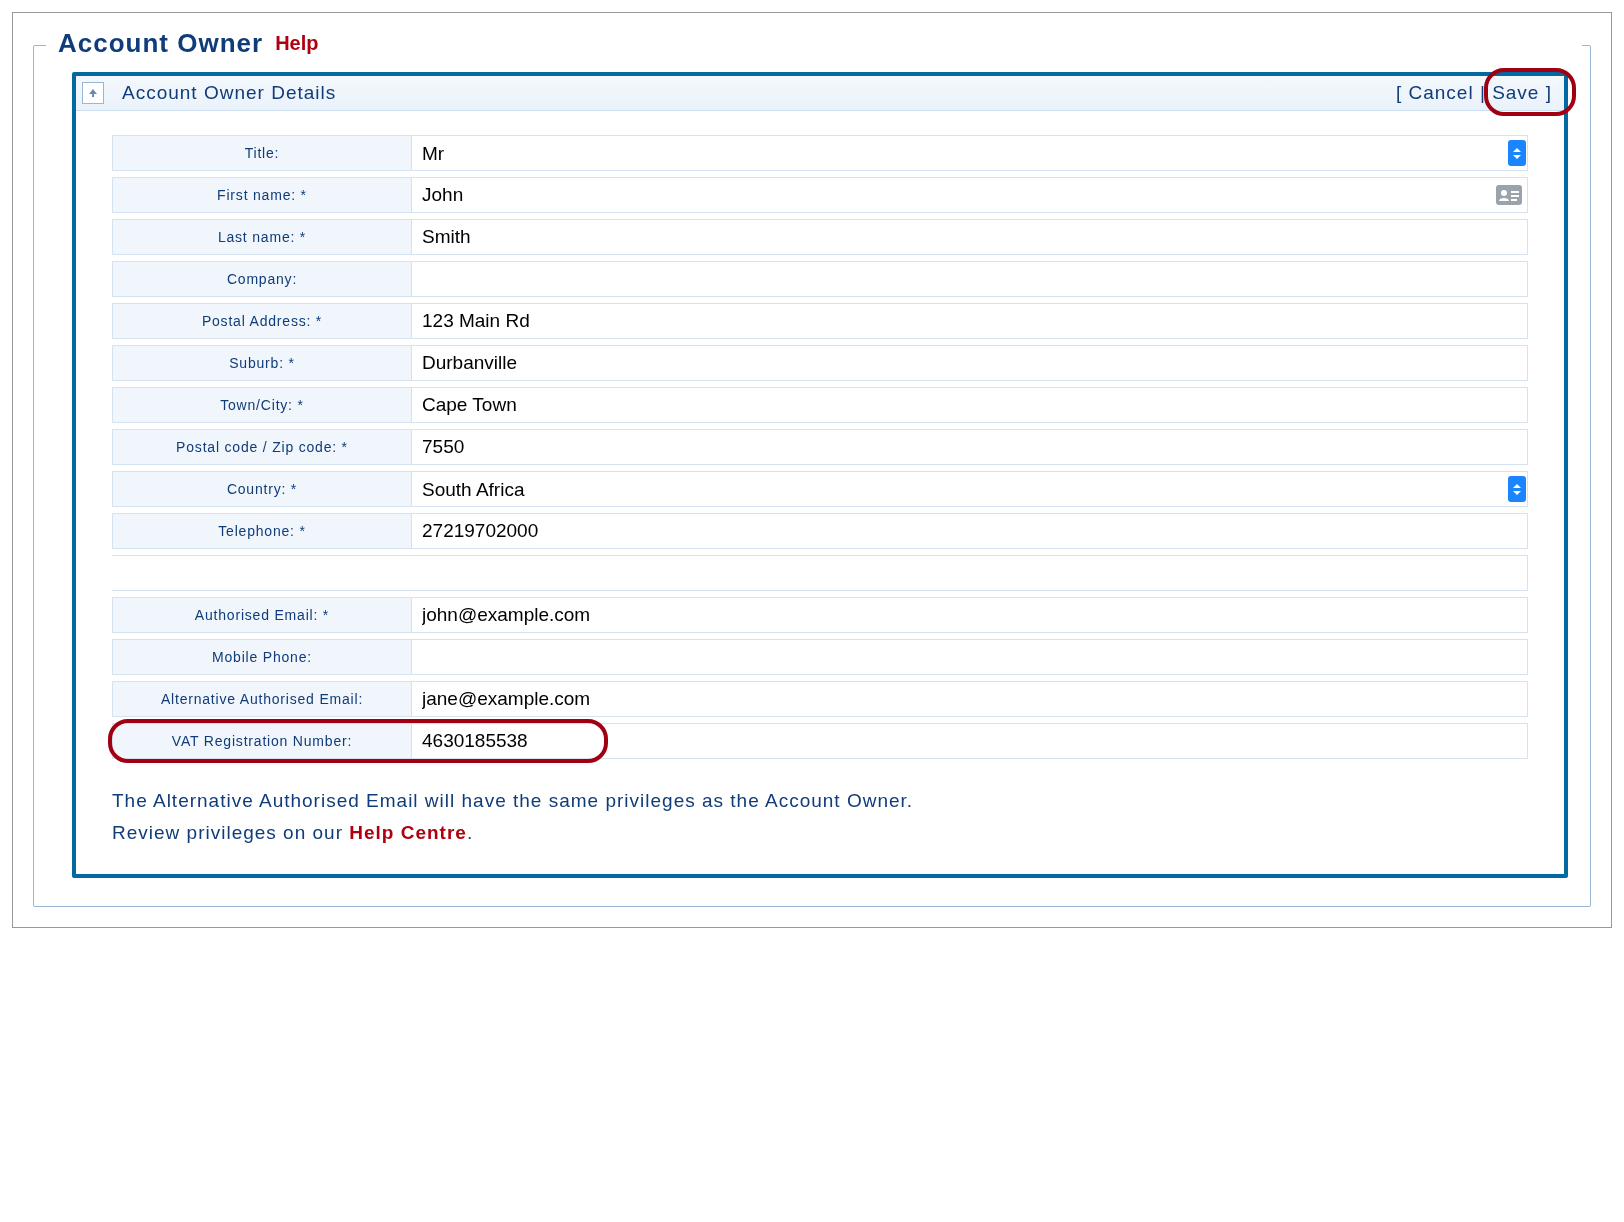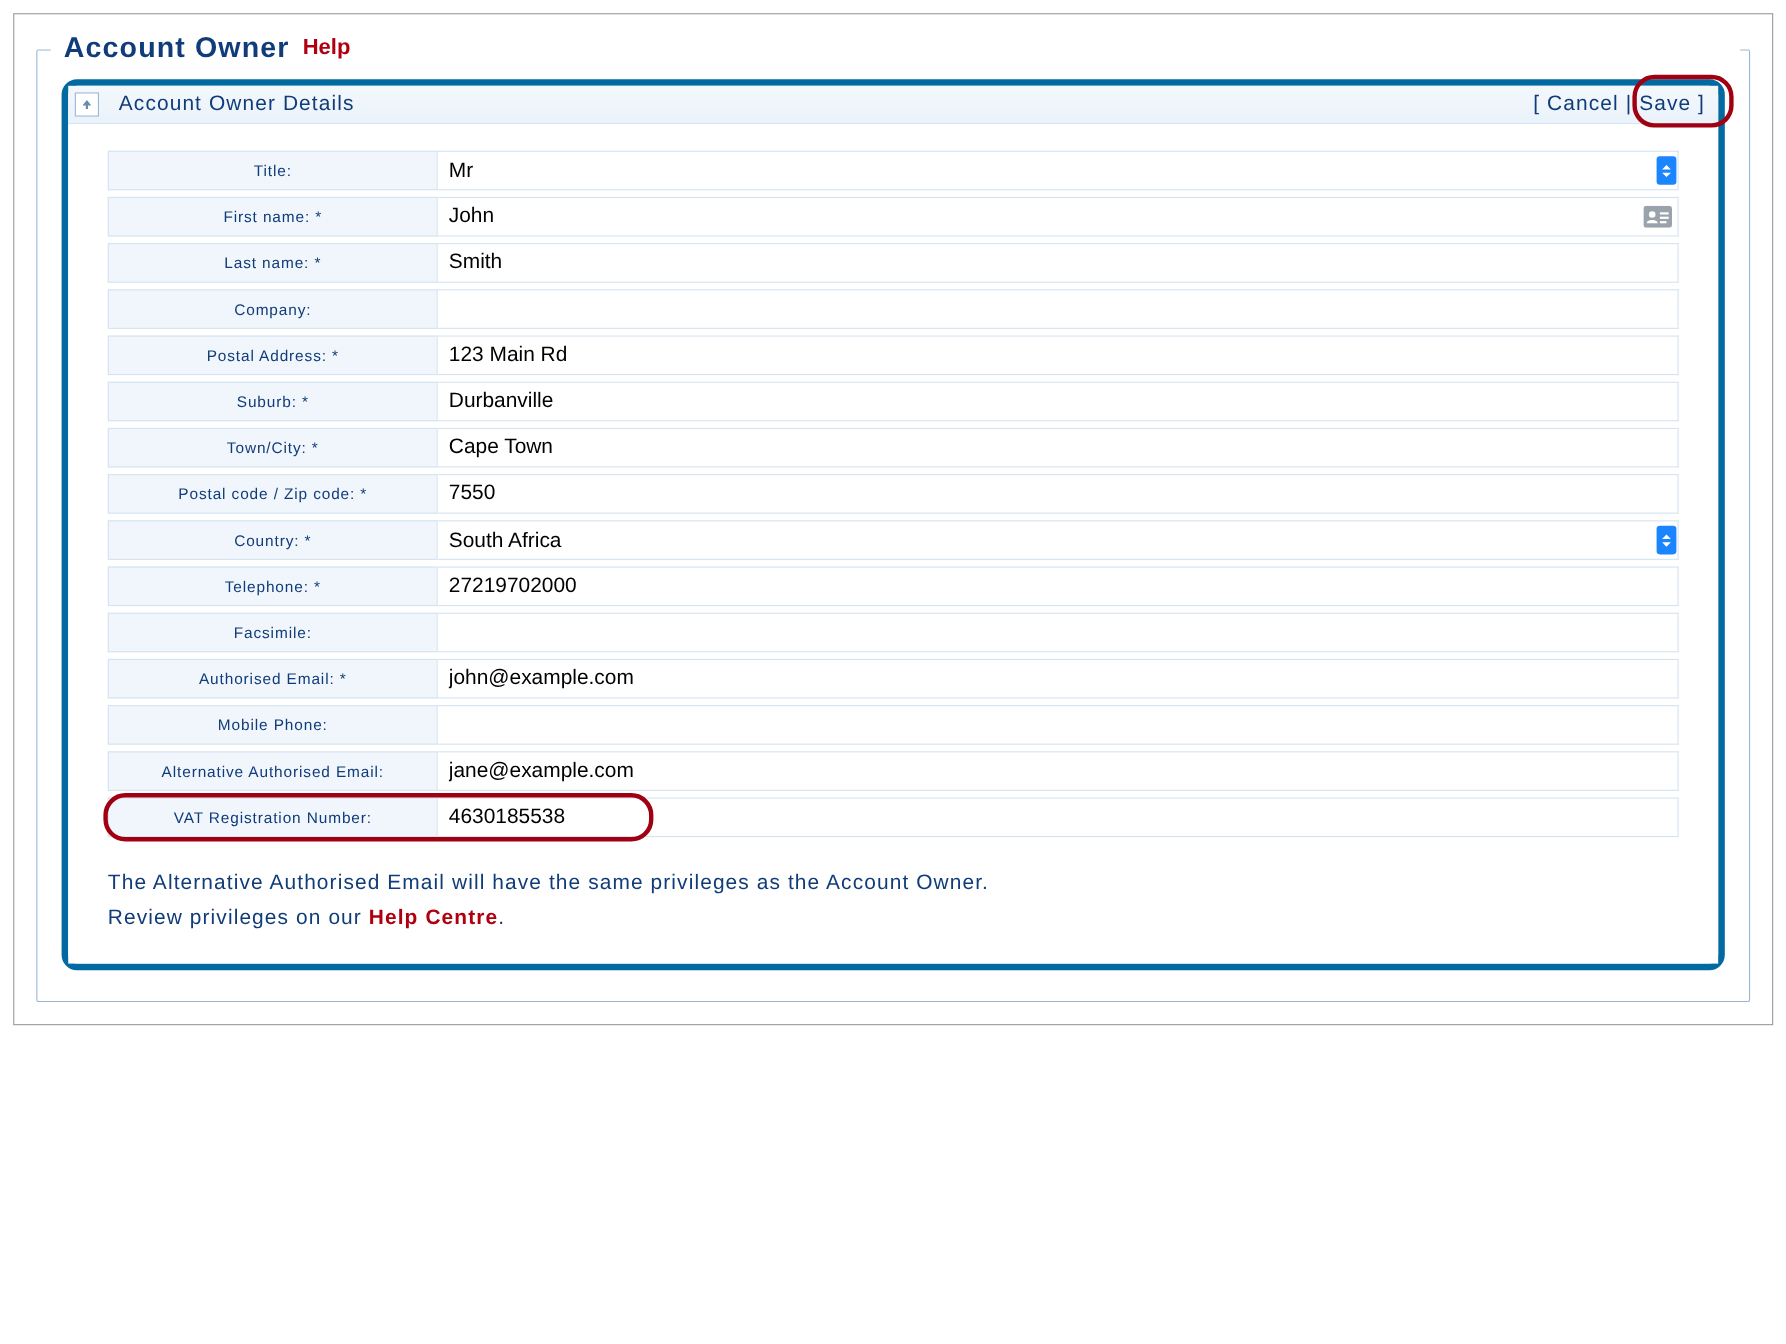--- a/index.html
+++ b/index.html
@@ -38,22 +38,23 @@
       padding: 0 6px;
     }
     .help-link {
       color: #b00010;
       font-weight: bold;
       font-size: 20px;
       padding: 0 6px;
       cursor: pointer;
     }
     .panel {
-      border: 6px solid #0369a1;
-      border-radius: 14px;
+      border: 4px solid #0369a1;
+      border-radius: 2px;
+      margin-left: 16px;
     }
     .panel-header {
       background: linear-gradient(#f3f8fc, #eaf2fa);
       border-bottom: 1px solid #cbdff1;
       display: flex;
       align-items: center;
       padding: 6px 12px 6px 6px;
       font-size: 19px;
     }
     .collapse-icon {
@@ -300,21 +301,20 @@
         </div>
 
         <div class="form-row">
           <div class="form-label">Telephone: *</div>
           <div class="form-field">
               <input type="text" class="form-control" value="27219702000" style="">
             </div>
         </div>
 
         <div class="form-row">
-          <div class="form-label">Facsimile:</div>
           <div class="form-field">
               <input type="text" class="form-control" value="" style="">
             </div>
         </div>
 
         <div class="form-row">
           <div class="form-label">Authorised Email: *</div>
           <div class="form-field">
               <input type="text" class="form-control" value="john@example.com" style="">
             </div>

